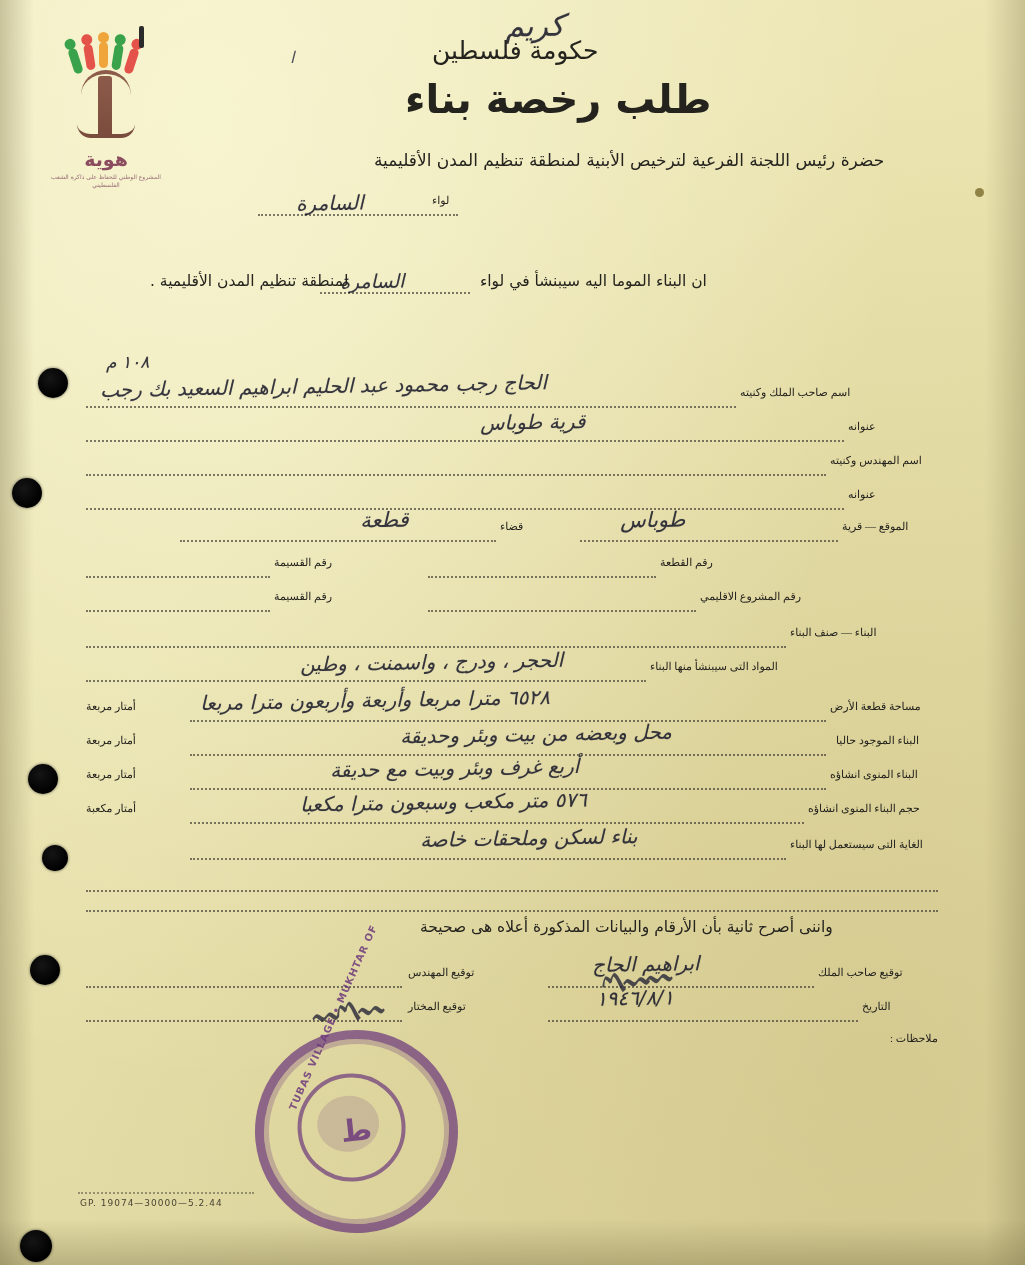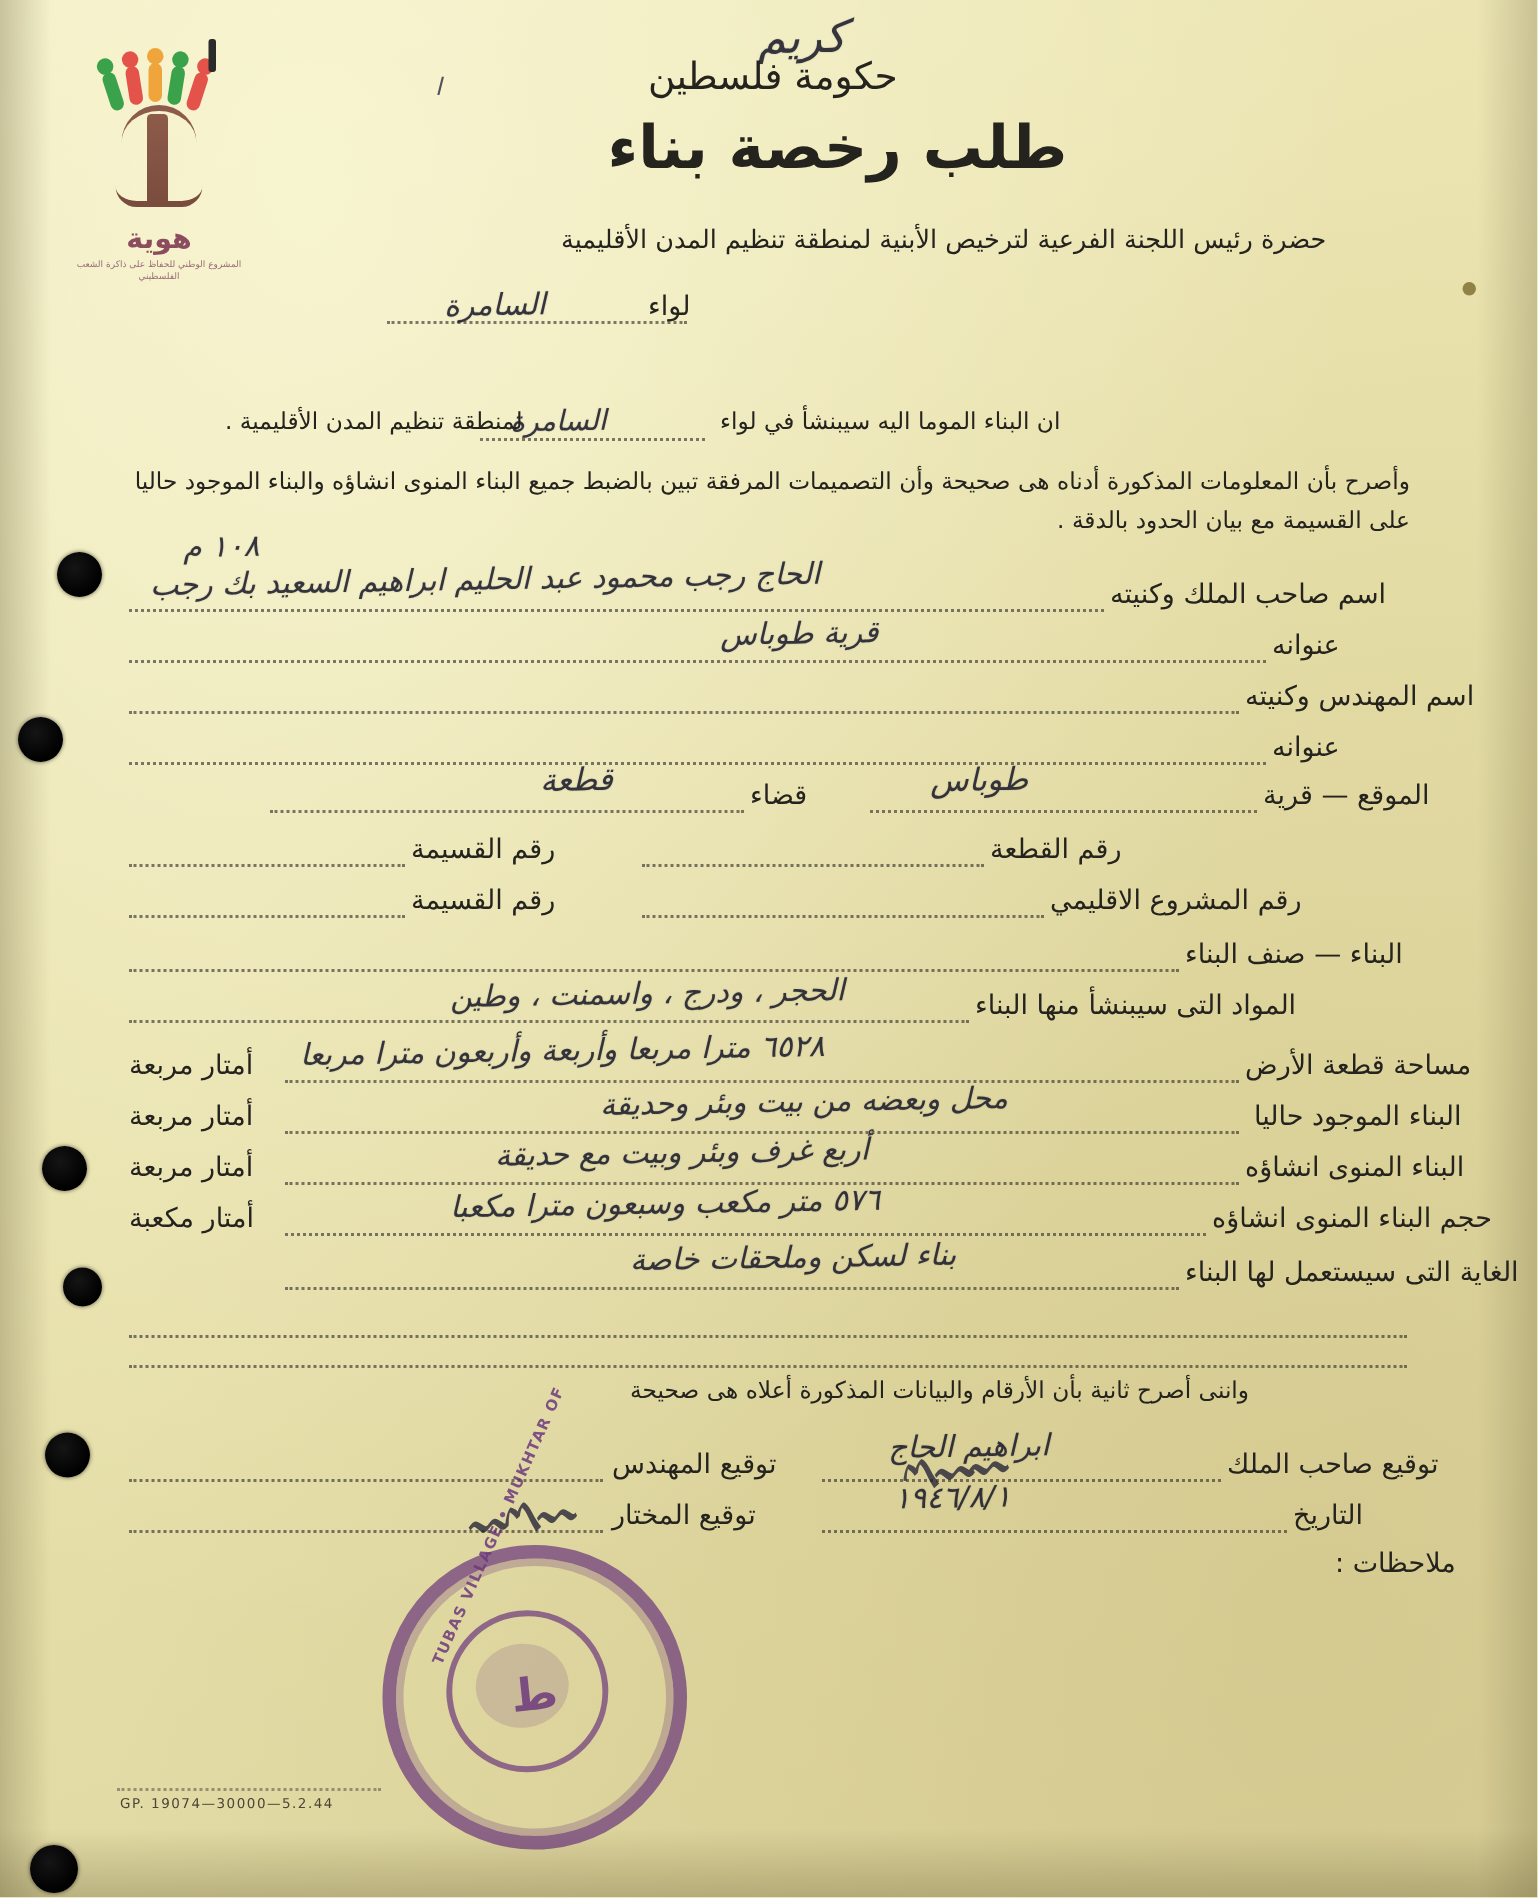--- a/index.html
+++ b/index.html
@@ -117,21 +117,21 @@
     font-size: 25px;
     letter-spacing: 1px;
   }
   .title-main {
     font-size: 40px;
     font-weight: bold;
     letter-spacing: 2px;
   }
   .addressee { font-size: 17px; margin-left: 16px; }
   .body-line { font-size: 15.5px; }
-  .field-label { font-size: 18px; }
+  .field-label { font-size: 11px; font-family: Liberation Serif, serif; }
   .small-print { font-size: 9px; letter-spacing: 1px; color: #4a4535; }
 
   .dots {
     position: absolute;
     border-bottom: 2px dotted #3a3730;
     opacity: 0.65;
     height: 0;
   }
 
   
@@ -265,26 +265,25 @@
 
   <div class="printed field-label" style="left:432px; top:194px;">لواء</div>
   <div class="dots" style="left:258px; top:214px; width:200px;"></div>
   <div class="hand" style="left:296px; top:191px; font-size:20px;">السامرة</div>
   <div class="marginal-note" style="left:290px; top:48px; font-size:16px;">ا</div>
 
   <div class="printed body-line" style="left:480px; top:272px;">ان البناء الموما اليه سيبنشأ في لواء</div>
   <div class="dots" style="left:320px; top:292px; width:150px;"></div>
   <div class="hand" style="left:340px; top:270px; font-size:19px;">السامرة</div>
   <div class="printed body-line" style="left:150px; top:272px;">لمنطقة تنظيم المدن الأقليمية .</div>
-  <div class="printed body-line" style="left:62px; top:308px; width:878px; text-align:right; white-space:normal; line-height:26px;">وأصرح بأن المعلومات المذكورة أدناه هى صحيحة وأن التصميمات المرفقة تبين بالضبط جميع البناء المنوى انشاؤه والبناء الموجود حاليا على القسيمة مع بيان الحدود بالدقة .</div>
 
   <div class="printed field-label" style="left:740px; top:386px;">اسم صاحب الملك وكنيته</div>
   <div class="dots" style="left:86px; top:406px; width:650px;"></div>
   <div class="hand" style="left:100px; top:374px; font-size:20px;">الحاج رجب محمود عبد الحليم ابراهيم السعيد بك رجب</div>
-  <div class="hand" style="left:106px; top:352px; font-size:20px;margin-left:16px;">١٠٨ م</div>
+  <div class="hand" style="left:106px; top:352px; font-size:17px;">١٠٨ م</div>
 
   <div class="printed field-label" style="left:848px; top:420px;">عنوانه</div>
   <div class="dots" style="left:86px; top:440px; width:758px;"></div>
   <div class="hand" style="left:480px; top:410px; font-size:20px;">قرية طوباس</div>
 
   <div class="printed field-label" style="left:830px; top:454px;">اسم المهندس وكنيته</div>
   <div class="dots" style="left:86px; top:474px; width:740px;"></div>
 
   <div class="printed field-label" style="left:848px; top:488px;">عنوانه</div>
   <div class="dots" style="left:86px; top:508px; width:758px;"></div>

